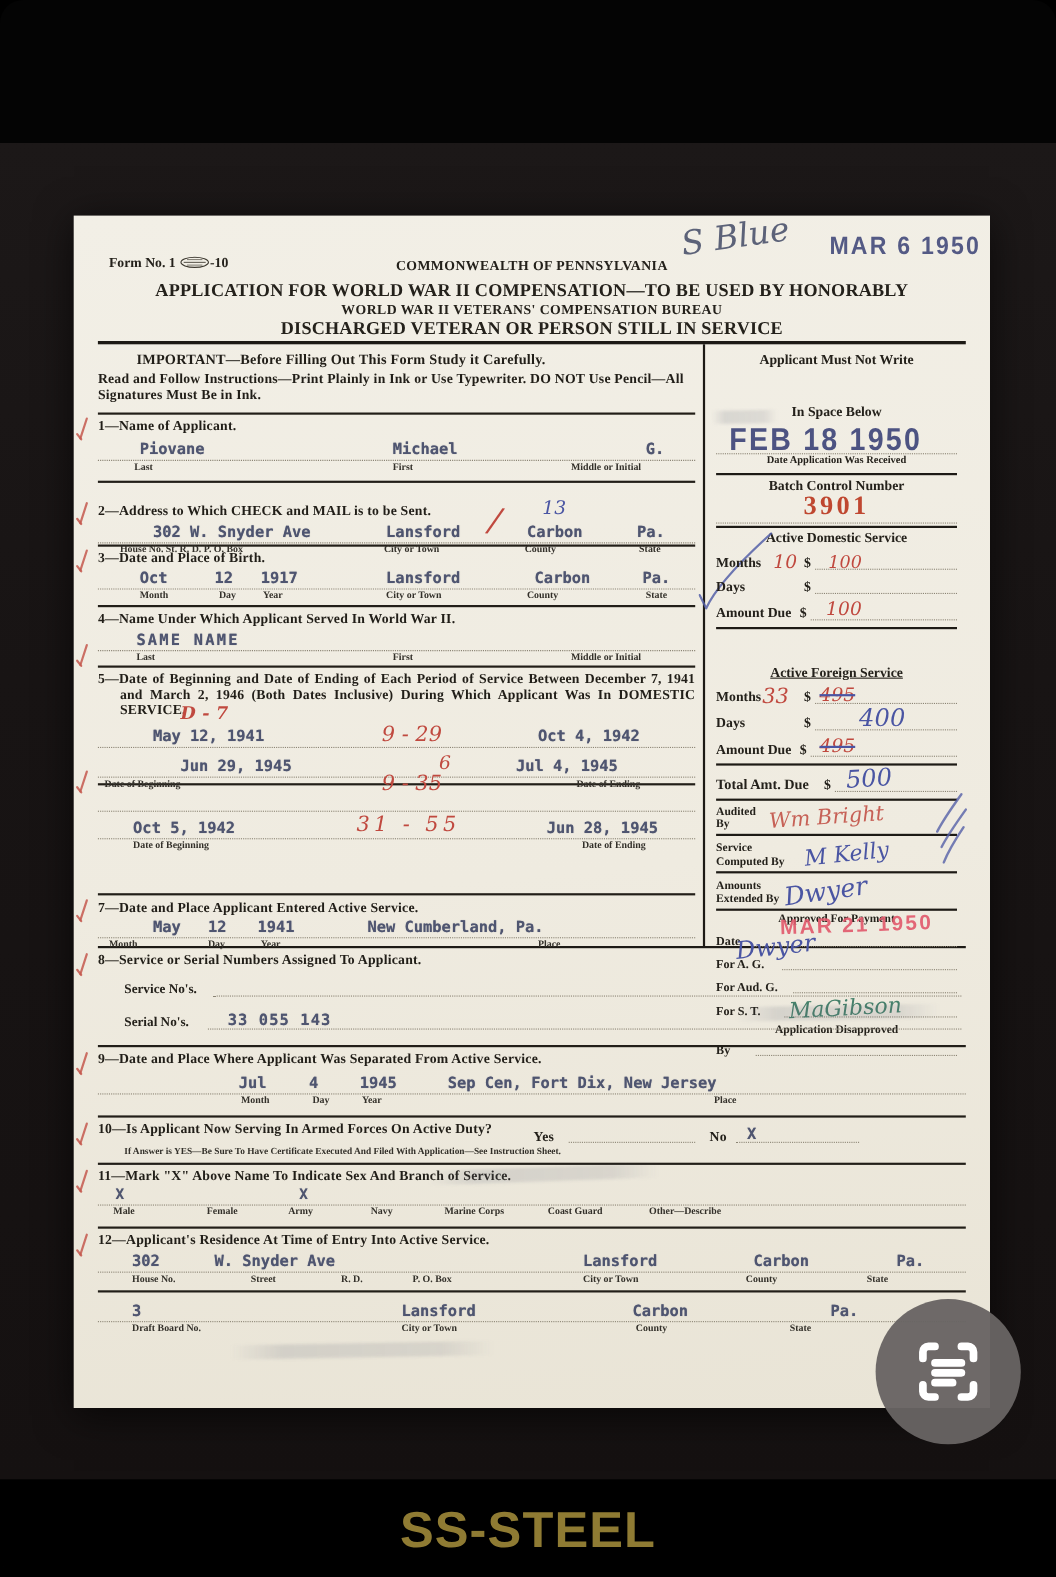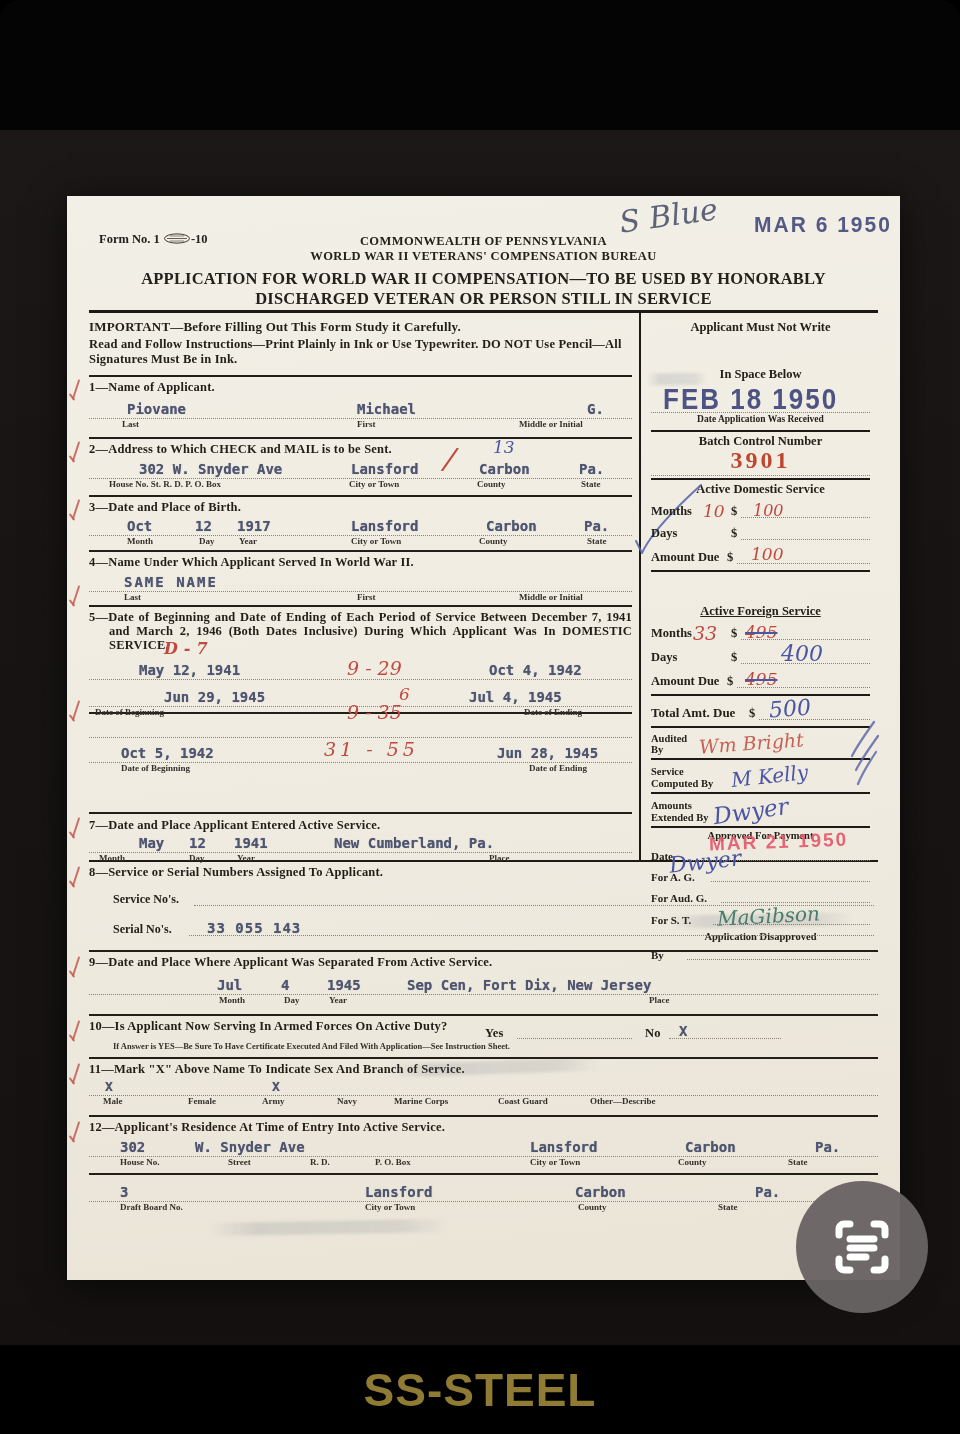--- a/index.html
+++ b/index.html
@@ -68,54 +68,54 @@
           <svg width="28" height="11" viewBox="0 0 28 11" style="vertical-align:-1px;">
             <ellipse cx="14" cy="5.5" rx="12.5" ry="4.6" fill="none" stroke="#3d3930" stroke-width="1"></ellipse>
             <line x1="4" y1="5.5" x2="24" y2="5.5" stroke="#3d3930" stroke-width=".8"></line>
             <line x1="7" y1="3" x2="21" y2="3" stroke="#3d3930" stroke-width=".6"></line>
             <line x1="7" y1="8" x2="21" y2="8" stroke="#3d3930" stroke-width=".6"></line>
           </svg><span>-10</span>
         </span>
 
         <div style="text-align:center;padding-top:38px;">
           <div style="font-weight:700;font-size:12.5px;letter-spacing:.4px;">COMMONWEALTH OF PENNSYLVANIA</div>
+          <div style="font-weight:700;font-size:16.5px;letter-spacing:.2px;margin-top:5px;">APPLICATION FOR WORLD WAR II COMPENSATION—TO BE USED BY HONORABLY</div>
           <div style="font-weight:700;font-size:12.5px;letter-spacing:.4px;">WORLD WAR II VETERANS' COMPENSATION BUREAU</div>
-          <div style="font-weight:700;font-size:16.5px;letter-spacing:.2px;margin-top:5px;">APPLICATION FOR WORLD WAR II COMPENSATION—TO BE USED BY HONORABLY</div>
           <div style="font-weight:700;font-size:16.5px;letter-spacing:.2px;">DISCHARGED VETERAN OR PERSON STILL IN SERVICE</div>
         </div>
 
         <span class="hw hw-gray" style="position:absolute;left:530px;top:2px;font-size:30px;transform:rotate(-8deg);">S Blue</span>
         <span class="stamp" style="position:absolute;left:665px;top:16px;font-size:21px;color:#545a85;transform:scaleY(1.08);">MAR 6  1950</span>
       </div>
 
       <div class="cols">
 
         <div class="lcol">
 
           <div class="sec" style="height:64px;padding-top:6px;">
-            <div class="sh" style="font-size:13px;">IMPORTANT—Before Filling Out This Form Study it Carefully.</div>
+            <div class="sh" style="font-size:13px;margin-left:35px;">IMPORTANT—Before Filling Out This Form Study it Carefully.</div>
             <div class="sh" style="font-size:12.5px;font-weight:700;line-height:15px;margin-top:2px;">Read and Follow Instructions—Print Plainly in Ink or Use Typewriter.  DO NOT Use Pencil—All Signatures Must Be in Ink.</div>
           </div>
 
           <div class="sec" style="height:62px;padding-top:3px;">
             <div class="sh"><i class="tick" style="left:-19px;top:-2px;"></i>
               <span>1—Name of Applicant.</span></div>
             <div class="vrow" style="height:23px;">
               <span class="tv" style="left:38px;">Piovane</span>
               <span class="tv" style="left:268px;">Michael</span>
               <span class="tv" style="left:498px;">G.</span>
             </div>
             <div class="lrow">
               <span class="tl" style="left:33px;">Last</span>
               <span class="tl" style="left:268px;">First</span>
               <span class="tl" style="left:430px;">Middle or Initial</span>
             </div>
           </div>
 
-          <div class="sec" style="height:58px;padding-top:3px;">
+          <div class="sec" style="height:58px;padding-top:18px;">
             <div class="sh"><i class="tick" style="left:-19px;top:-2px;"></i>
               <span>2—Address to Which CHECK and MAIL is to be Sent.</span></div>
             <div class="vrow" style="height:21px;">
               <span class="tv" style="left:50px;">302 W. Snyder Ave</span>
               <span class="tv" style="left:262px;">Lansford</span>
               <span class="hw hw-red" style="position:absolute;left:356px;top:-16px;font-size:30px;transform:rotate(8deg);">/</span>
               <span class="hw hw-blue" style="position:absolute;left:404px;top:-20px;font-size:17px;">13</span>
               <span class="tv" style="left:390px;">Carbon</span>
               <span class="tv" style="left:490px;">Pa.</span>
             </div>
@@ -389,21 +389,21 @@
             <span>11—Mark "X" Above Name To Indicate Sex And Branch of Service.</span></div>
           <div class="vrow" style="height:18px;">
             <span class="tv" style="left:16px;font-size:13px;">X</span>
             <span class="tv" style="left:183px;font-size:13px;">X</span>
           </div>
           <div class="lrow">
             <span class="tl" style="left:14px;">Male</span>
             <span class="tl" style="left:99px;">Female</span>
             <span class="tl" style="left:173px;">Army</span>
             <span class="tl" style="left:248px;">Navy</span>
-            <span class="tl" style="left:305px;">Marine Corps</span>
+            <span class="tl" style="left:315px;">Marine Corps</span>
             <span class="tl" style="left:409px;">Coast Guard</span>
             <span class="tl" style="left:501px;">Other—Describe</span>
           </div>
           <div class="ghost" style="left:300px;top:2px;width:210px;height:13px;transform:rotate(-2deg);"></div>
         </div>
 
         <div class="sec fw" style="height:58px;">
           <div class="sh"><i class="tick" style="left:-19px;top:0;"></i>
             <span>12—Applicant's Residence At Time of Entry Into Active Service.</span></div>
           <div class="vrow" style="height:21px;">

